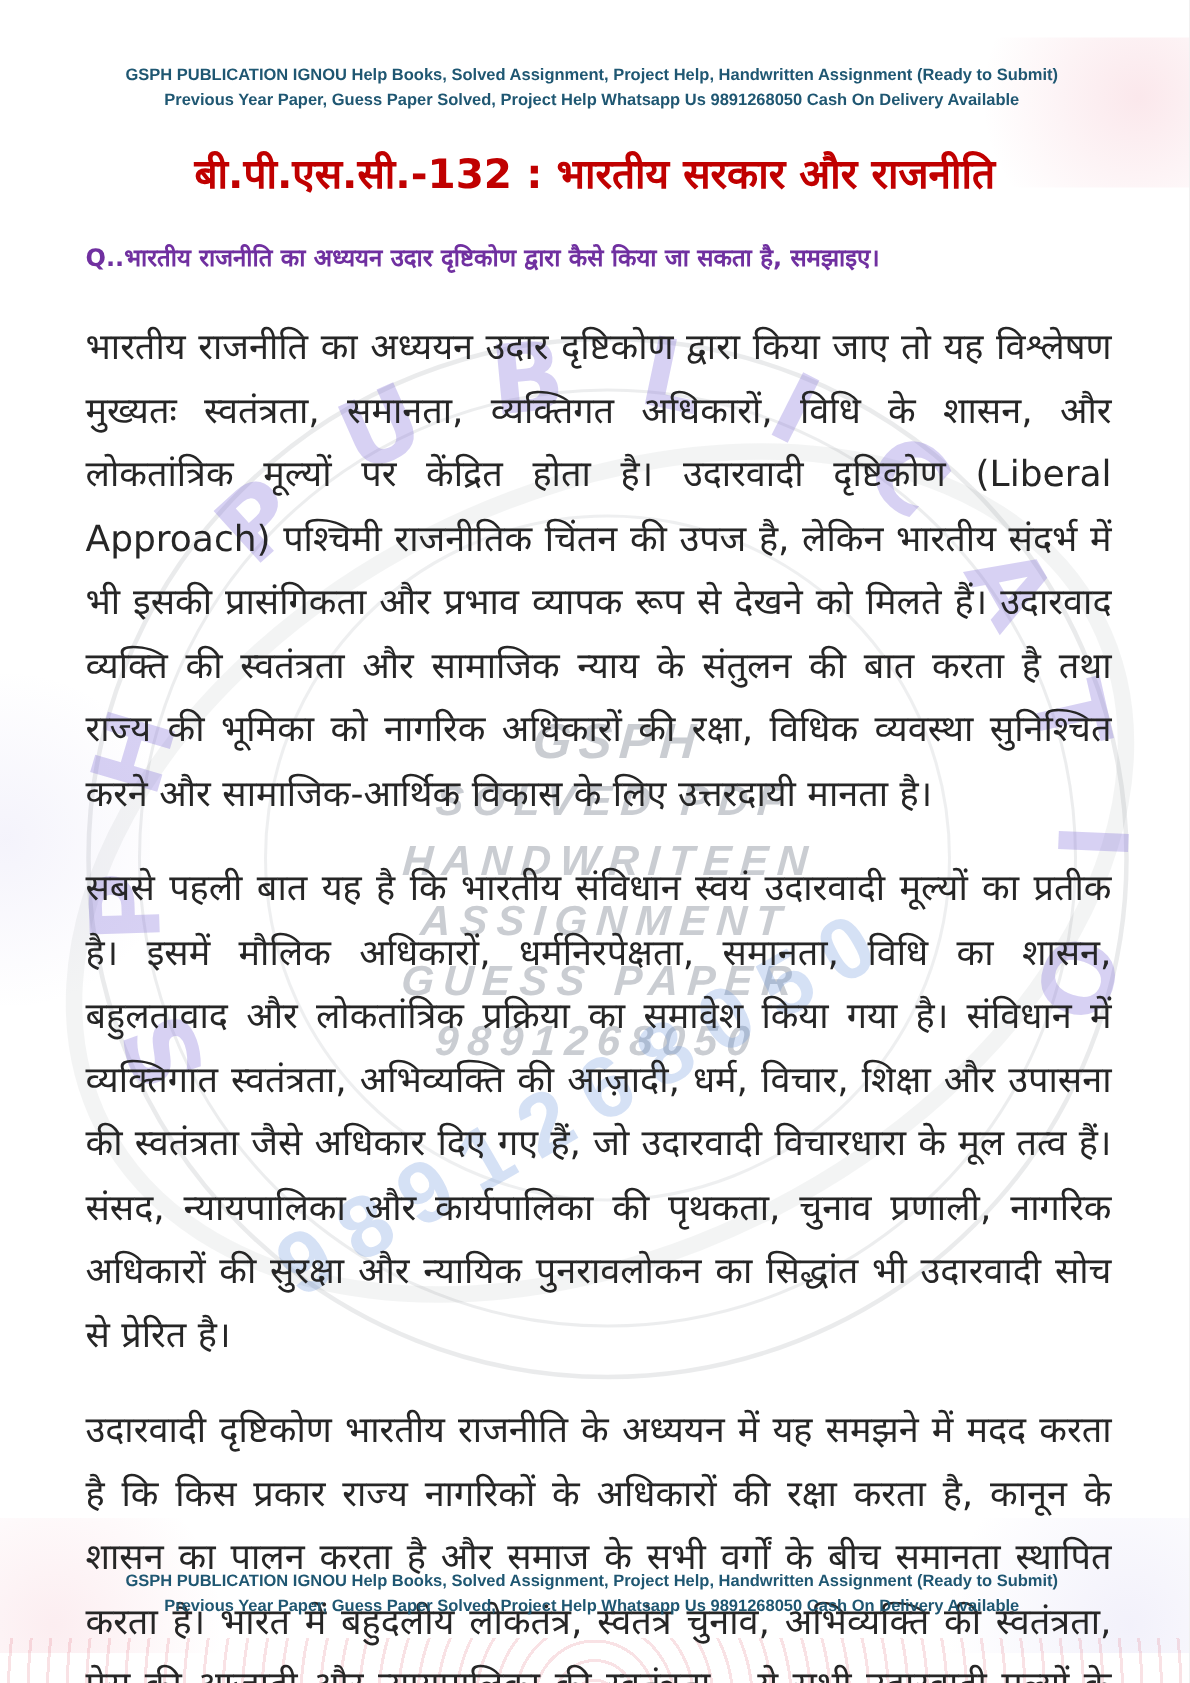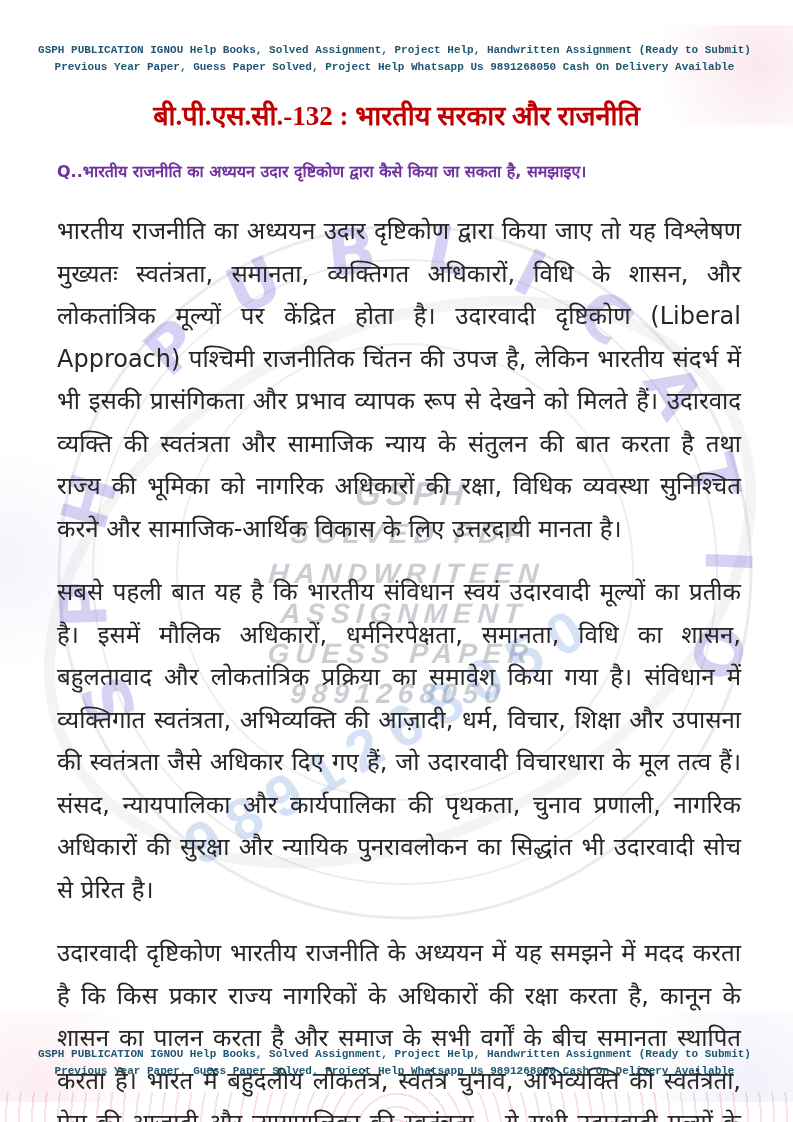--- a/index.html
+++ b/index.html
@@ -49,36 +49,35 @@
     background:repeating-radial-gradient(circle at 50% 140%, rgba(214,60,80,0.15) 0 2px, rgba(214,60,80,0) 2px 13px);}
   .tint-bl{position:absolute;left:0;bottom:20px;width:180px;height:90px;
     background:radial-gradient(circle at 20% 80%, rgba(230,110,135,0.12), rgba(230,110,135,0) 70%);}
   .tint-br{position:absolute;right:0;bottom:20px;width:200px;height:90px;
     background:radial-gradient(circle at 80% 80%, rgba(150,140,220,0.12), rgba(150,140,220,0) 70%);}
 
   
   .hdr,.ftr{
     position:absolute;left:0;width:789px;
     text-align:center;
-    font-family:Liberation Mono, monospace;
+    font-family:Liberation Sans, sans-serif;
     font-weight:bold;
     font-size:11px;line-height:17px;
     color:#1F5772;
     z-index:2;
   }
   .hdr{top:42px;}
   .ftr{top:1046px;}
 
   .title{
     position:absolute;left:0;top:96px;width:793px;
     text-align:center;
     font-size:27px;font-weight:bold;
     color:#C00000;
     z-index:2;
-    font-family:Liberation Serif, serif;
   }
 
   .content{
     position:absolute;left:57px;top:150px;width:684px;
     z-index:1;
   }
   .question{
     color:#7030A0;
     font-weight:bold;
     font-size:16px;line-height:44px;

